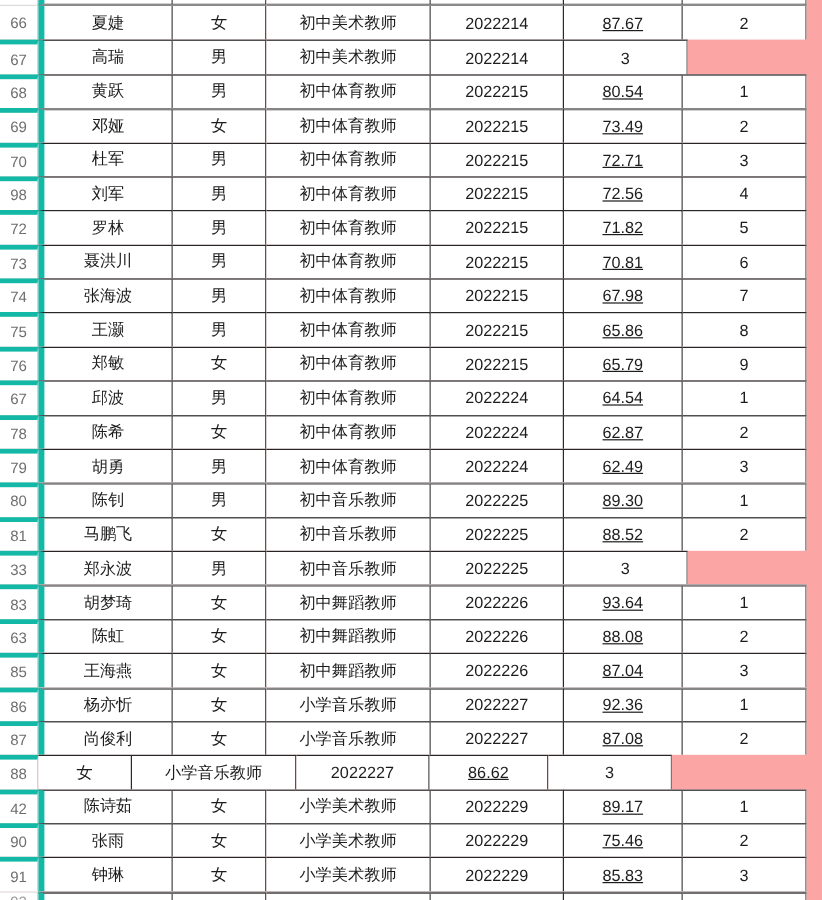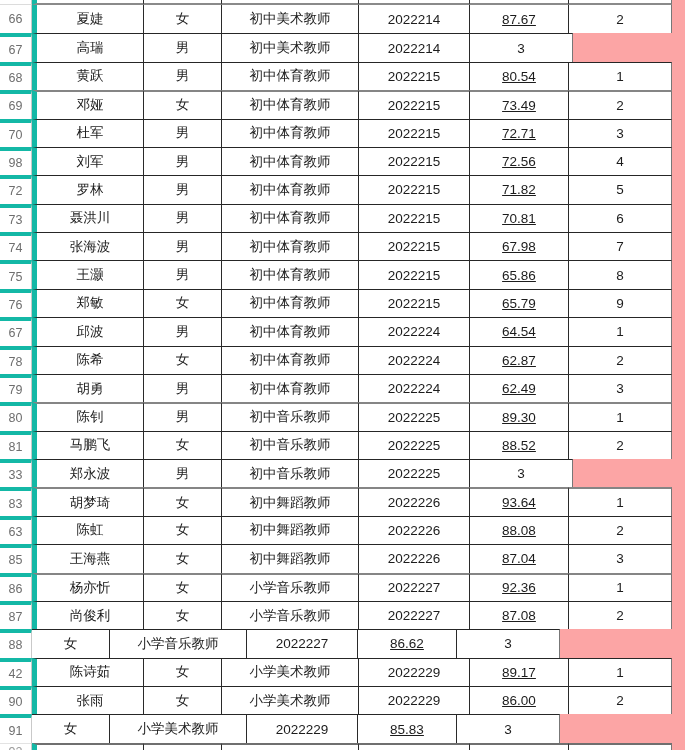--- a/index.html
+++ b/index.html
@@ -311,26 +311,27 @@
     <div class="cell c-score">89.17</div>
     <div class="cell c-rank">1</div>
   </div>
 
   <div class="trow">
     <div class="gutter-cell">90</div>
     <div class="cell c-name">张雨</div>
     <div class="cell c-gender">女</div>
     <div class="cell c-position">小学美术教师</div>
     <div class="cell c-code">2022229</div>
-    <div class="cell c-score">86.00</div>
+    <div class="cell c-score">75.46</div>
     <div class="cell c-rank">2</div>
   </div>
 
   <div class="trow">
     <div class="gutter-cell">91</div>
+    <div class="cell c-name">钟琳</div>
     <div class="cell c-gender">女</div>
     <div class="cell c-position">小学美术教师</div>
     <div class="cell c-code">2022229</div>
     <div class="cell c-score">85.83</div>
     <div class="cell c-rank">3</div>
   </div>
 </div>
 
   <div class="trow trow-sliver-bottom">
     <div class="gutter-cell">

